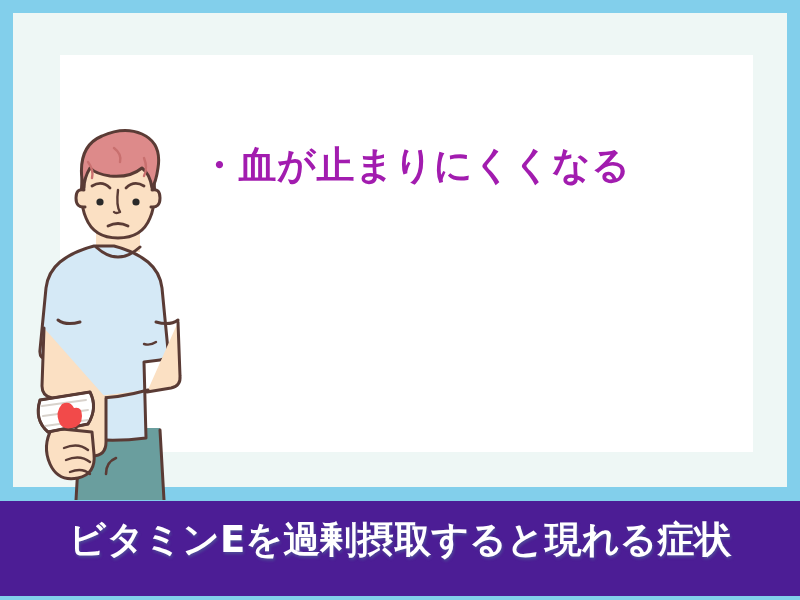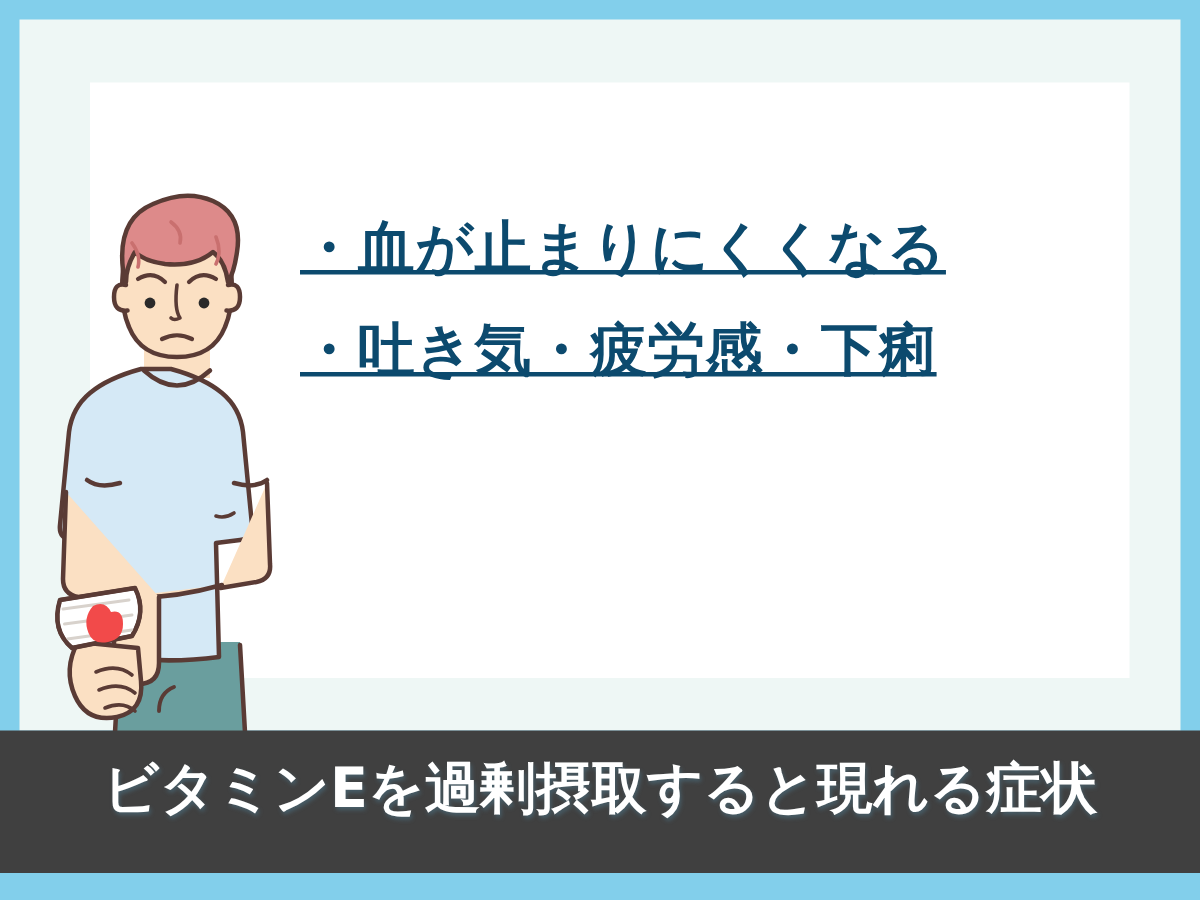--- a/index.html
+++ b/index.html
@@ -47,38 +47,37 @@
   #bullet-list {
     position: absolute;
     left: 200px;
     top: 146px;
     width: 560px;
     z-index: 5;
   }
   .bullet-line {
     font-size: 38px;
     font-weight: 700;
-    color: #0c4a6e;
+    color: #a21caf;
     line-height: 1.0;
     letter-spacing: 0.5px;
     white-space: nowrap;
     margin-bottom: 30px;
     font-family: "DejaVu Sans", "Liberation Sans", sans-serif;
-    text-decoration: underline;
   }
   .bullet-line:last-child { margin-bottom: 0; }
 
   
   #caption-band {
     position: absolute;
     left: 0;
-    top: 487px;
+    top: 501px;
     width: 800px;
     height: 95px;
-    background: #404040;
+    background: #4c1d95;
     z-index: 20;
   }
   #caption-text {
     position: absolute;
     left: 0;
     top: 14px;
     width: 800px;
     text-align: center;
     font-size: 37px;
     font-weight: 700;
@@ -169,20 +168,19 @@
         <path d="M100 62 q-2 16 2 22 q-4 2 -6 0" fill="none" stroke-width="2.4"></path>
 
         <path d="M90 98 q10 -5 20 0" fill="none" stroke-width="2.8"></path>
 
       </g>
     </svg>
   </div>
 
   <div id="bullet-list">
     <div class="bullet-line">・血が止まりにくくなる</div>
-    <div class="bullet-line">・吐き気・疲労感・下痢</div>
   </div>
 
   <div id="caption-band">
     <div id="caption-text">ビタミンEを過剰摂取すると現れる症状</div>
   </div>
 
 </div>
 
 </body></html>

